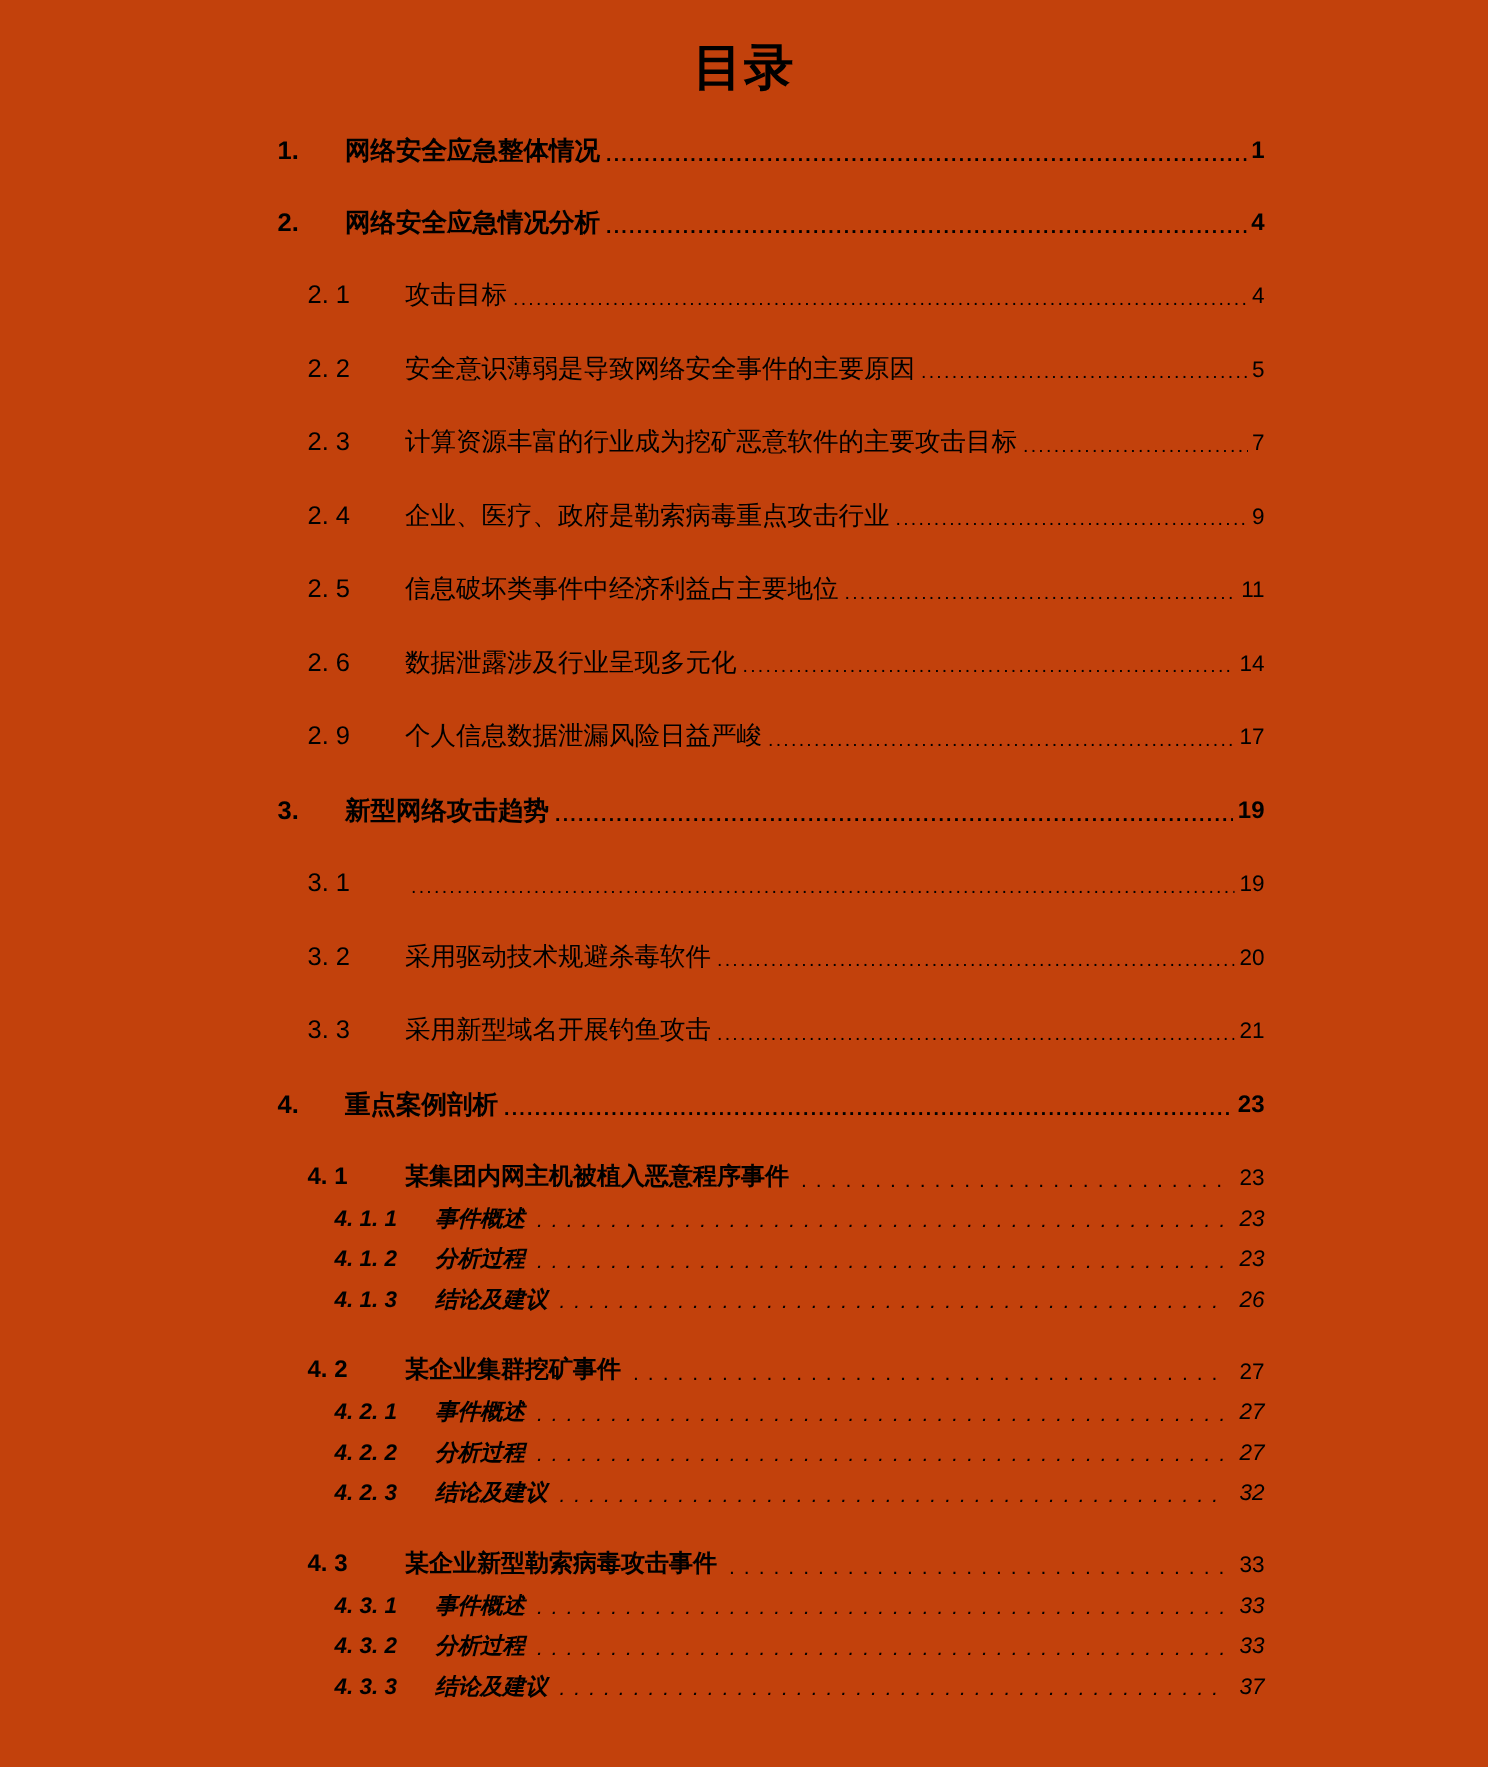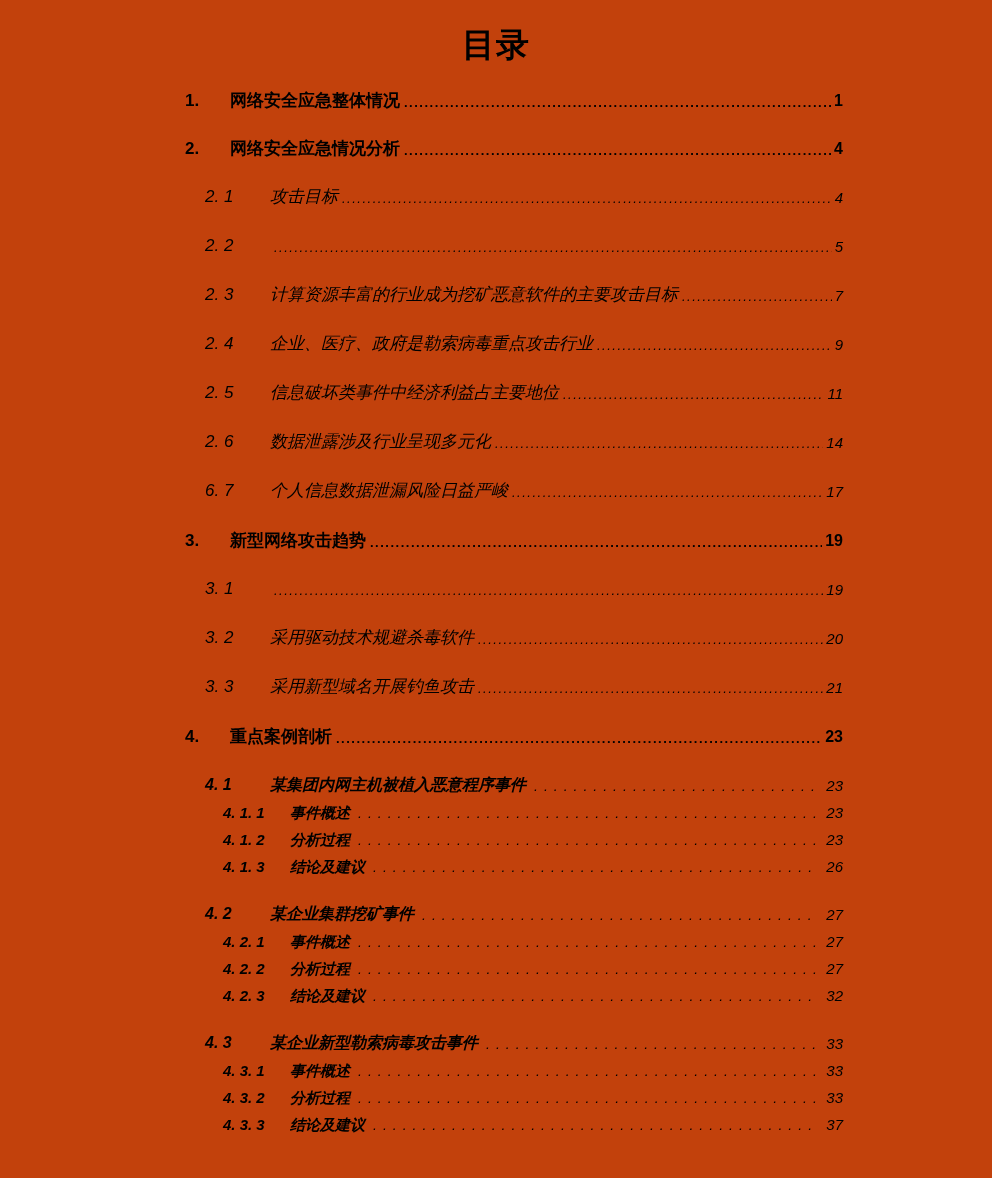--- a/index.html
+++ b/index.html
@@ -37,21 +37,21 @@
   }
   .row:first-child { margin-top: 0; }
   .row span { line-height: 1; white-space: nowrap; }
 
   
   .lvl1 { font-size: 17px; font-weight: 700; margin-top: 33px; }
   .lvl1 + .row { margin-top: 31px; }
   .lvl1 .num { display: inline-block; width: 45px; }
 
   
-  .lvl2 { font-size: 17px; font-weight: 400; padding-left: 20px; font-style: italic; }
+  .lvl2 { font-size: 17px; font-weight: 400; padding-left: 20px; }
   .lvl2 .num { display: inline-block; width: 65px; }
 
   
   .lvl2.sec4 { font-size: 16px; font-weight: 700; margin-top: 32px; }
 
   
   .lvl3 { font-size: 15px; font-weight: 700; padding-left: 38px; margin-top: 12px; font-style: italic; }
   .lvl3 .num { display: inline-block; width: 67px; }
 
   .leader {
@@ -94,20 +94,21 @@
     <span class="pg">4</span>
   </div>
       <div class="row lvl2">
     <span class="num">2. 1</span>
     <span class="label">攻击目标</span>
     <span class="leader dense" aria-hidden="true">....................................................................................................................................................................................................................................................................</span>
     <span class="pg">4</span>
   </div>
       <div class="row lvl2">
     <span class="num">2. 2</span>
+    <span class="label">安全意识薄弱是导致网络安全事件的主要原因</span>
     <span class="leader dense" aria-hidden="true">....................................................................................................................................................................................................................................................................</span>
     <span class="pg">5</span>
   </div>
       <div class="row lvl2">
     <span class="num">2. 3</span>
     <span class="label">计算资源丰富的行业成为挖矿恶意软件的主要攻击目标</span>
     <span class="leader dense" aria-hidden="true">....................................................................................................................................................................................................................................................................</span>
     <span class="pg">7</span>
   </div>
       <div class="row lvl2">
@@ -122,21 +123,21 @@
     <span class="leader dense" aria-hidden="true">....................................................................................................................................................................................................................................................................</span>
     <span class="pg">11</span>
   </div>
       <div class="row lvl2">
     <span class="num">2. 6</span>
     <span class="label">数据泄露涉及行业呈现多元化</span>
     <span class="leader dense" aria-hidden="true">....................................................................................................................................................................................................................................................................</span>
     <span class="pg">14</span>
   </div>
       <div class="row lvl2">
-    <span class="num">6. 7</span>
+    <span class="num">2. 9</span>
     <span class="label">个人信息数据泄漏风险日益严峻</span>
     <span class="leader dense" aria-hidden="true">....................................................................................................................................................................................................................................................................</span>
     <span class="pg">17</span>
   </div>
       <div class="row lvl1">
     <span class="num">3.</span>
     <span class="label">新型网络攻击趋势</span>
     <span class="leader dense" aria-hidden="true">....................................................................................................................................................................................................................................................................</span>
     <span class="pg">19</span>
   </div>

